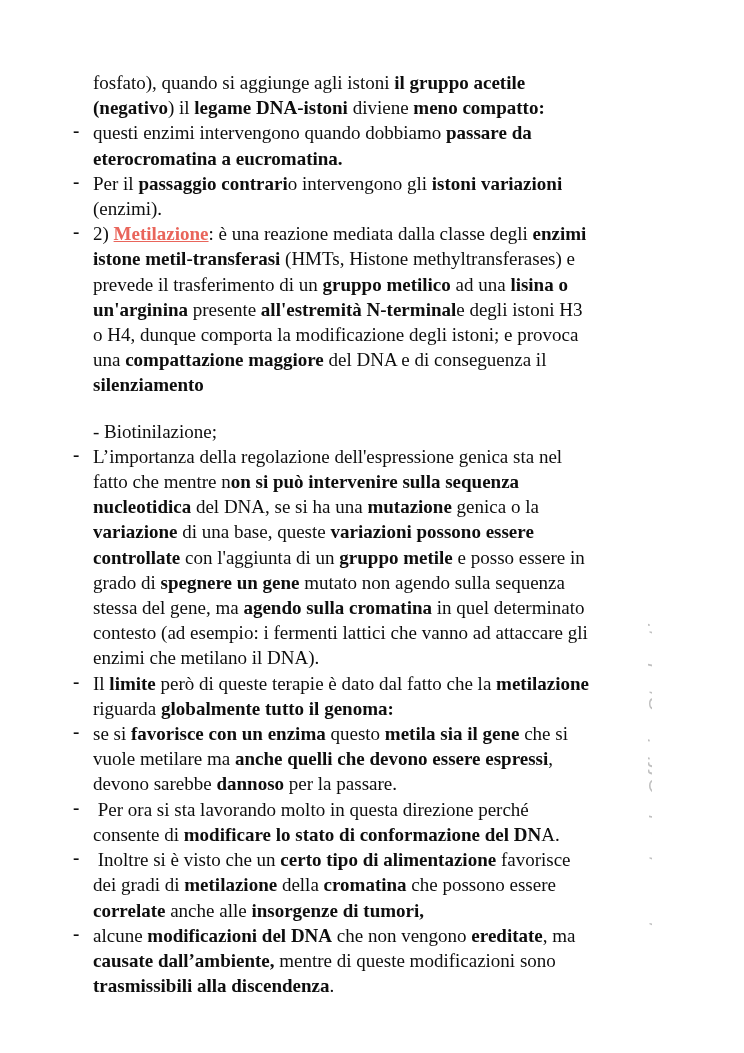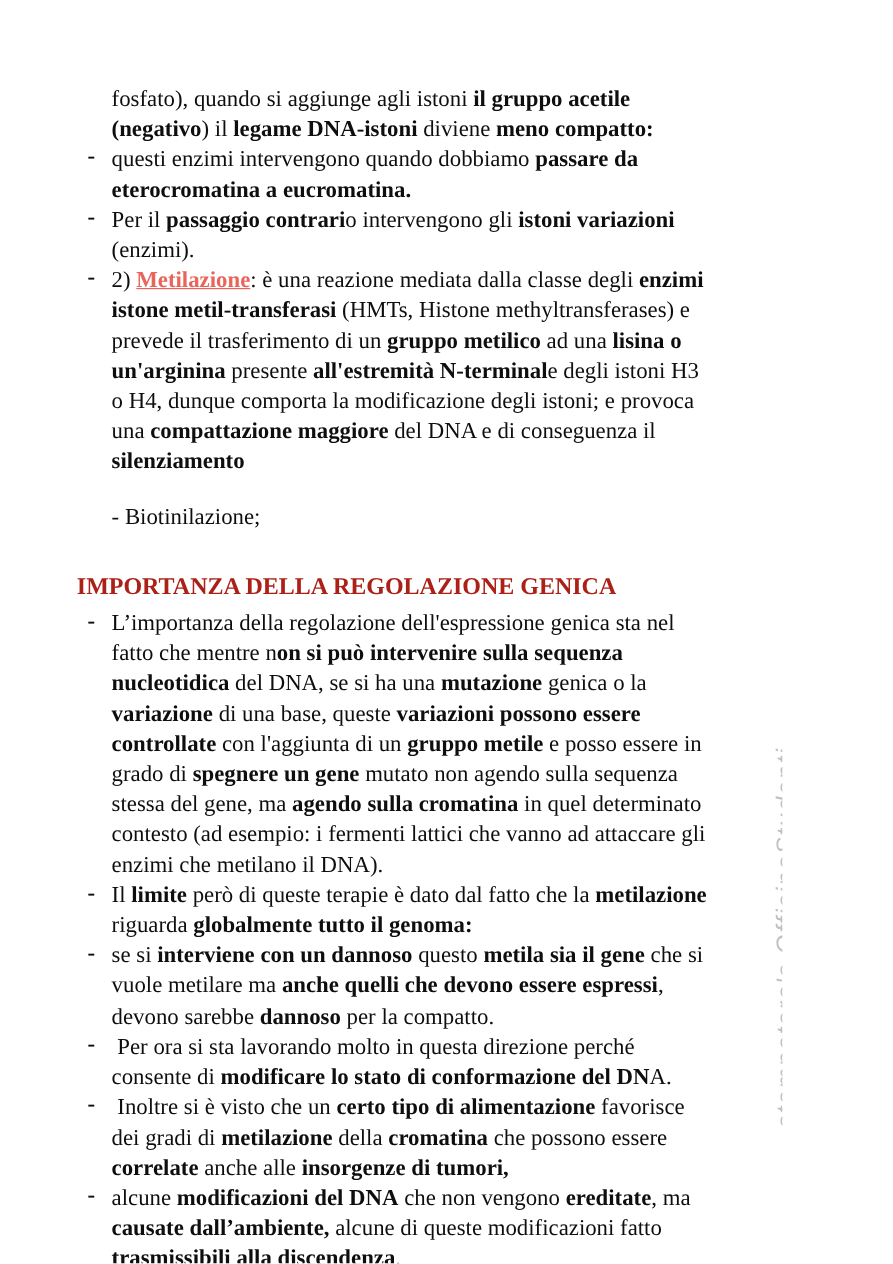--- a/index.html
+++ b/index.html
@@ -47,22 +47,21 @@
 </head>
 <body>
 
 <div class="page">
   <div class="doc">
       <div class="para"><span>fosfato), quando si aggiunge agli istoni </span><span class="b">il gruppo acetile (negativo</span><span>) il </span><span class="b">legame DNA-istoni</span><span> diviene </span><span class="b">meno compatto:</span></div>
       <div class="block bullet"><span class="dash">-</span><span>questi enzimi intervengono quando dobbiamo </span><span class="b">passare da eterocromatina a eucromatina.</span></div>
       <div class="block bullet"><span class="dash">-</span><span>Per il </span><span class="b">passaggio contrari</span><span>o intervengono gli </span><span class="b">istoni variazioni</span><span> (enzimi).</span></div>
       <div class="block bullet"><span class="dash">-</span><span>2) </span><span class="b u accent">Metilazione</span><span>: è una reazione mediata dalla classe degli </span><span class="b">enzimi istone metil-transferasi</span><span> (HMTs, Histone methyltransferases) e prevede il trasferimento di un </span><span class="b">gruppo metilico</span><span> ad una </span><span class="b">lisina o un'arginina</span><span> presente </span><span class="b">all'estremità N-terminal</span><span>e degli istoni H3 o H4, dunque comporta la modificazione degli istoni; e provoca una </span><span class="b">compattazione maggiore</span><span> del DNA e di conseguenza il </span><span class="b">silenziamento</span></div>
       <div class="subitem"><span>- Biotinilazione;</span></div>
-      <div class="heading">IMPORTANZA DELLA REGOLAZIONE GENICA</div>
       <div class="block bullet"><span class="dash">-</span><span>L’importanza della regolazione dell'espressione genica sta nel fatto che mentre n</span><span class="b">on si può intervenire sulla sequenza nucleotidica</span><span> del DNA, se si ha una </span><span class="b">mutazione</span><span> genica o la </span><span class="b">variazione</span><span> di una base, queste </span><span class="b">variazioni possono essere controllate</span><span> con l'aggiunta di un </span><span class="b">gruppo metile</span><span> e posso essere in grado di </span><span class="b">spegnere un gene</span><span> mutato non agendo sulla sequenza stessa del gene, ma </span><span class="b">agendo sulla cromatina</span><span> in quel determinato contesto (ad esempio: i fermenti lattici che vanno ad attaccare gli enzimi che metilano il DNA).</span></div>
       <div class="block bullet"><span class="dash">-</span><span>Il </span><span class="b">limite</span><span> però di queste terapie è dato dal fatto che la </span><span class="b">metilazione</span><span> riguarda </span><span class="b">globalmente tutto il genoma:</span></div>
-      <div class="block bullet"><span class="dash">-</span><span>se si </span><span class="b">interviene con un dannoso</span><span> questo </span><span class="b">metila sia il gene</span><span> che si vuole metilare ma </span><span class="b">anche quelli che devono essere espressi</span><span>, devono sarebbe </span><span class="b">dannoso</span><span> per la compatto.</span></div>
+      <div class="block bullet"><span class="dash">-</span><span>se si </span><span class="b">favorisce con un enzima</span><span> questo </span><span class="b">metila sia il gene</span><span> che si vuole metilare ma </span><span class="b">anche quelli che devono essere espressi</span><span>, devono sarebbe </span><span class="b">dannoso</span><span> per la passare.</span></div>
       <div class="block bullet"><span class="dash">-</span><span>&nbsp;Per ora si sta lavorando molto in questa direzione perché consente di </span><span class="b">modificare lo stato di conformazione del DN</span><span>A.</span></div>
       <div class="block bullet"><span class="dash">-</span><span>&nbsp;Inoltre si è visto che un </span><span class="b">certo tipo di alimentazione</span><span> favorisce dei gradi di </span><span class="b">metilazione</span><span> della </span><span class="b">cromatina</span><span> che possono essere </span><span class="b">correlate</span><span> anche alle </span><span class="b">insorgenze di tumori,</span></div>
-      <div class="block bullet"><span class="dash">-</span><span>alcune </span><span class="b">modificazioni del DNA</span><span> che non vengono </span><span class="b">ereditate</span><span>, ma </span><span class="b">causate dall’ambiente,</span><span> alcune di queste modificazioni fatto </span><span class="b">trasmissibili alla discendenza</span><span>.</span></div>
+      <div class="block bullet"><span class="dash">-</span><span>alcune </span><span class="b">modificazioni del DNA</span><span> che non vengono </span><span class="b">ereditate</span><span>, ma </span><span class="b">causate dall’ambiente,</span><span> mentre di queste modificazioni sono </span><span class="b">trasmissibili alla discendenza</span><span>.</span></div>
     </div>
   <div class="watermark">stampatore's OfficinaStudenti</div>
 </div>
 
 </body></html>

